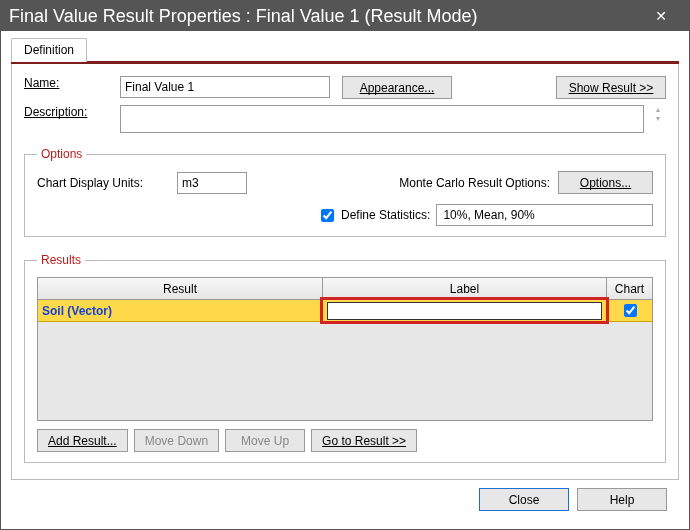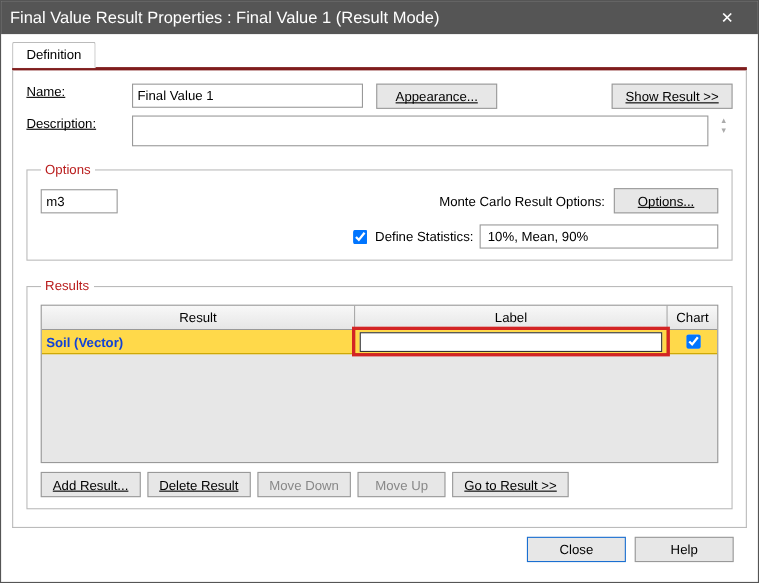--- a/index.html
+++ b/index.html
@@ -1,19 +1,19 @@
 <!DOCTYPE html>
 <html><head>
 <meta charset="utf-8">
 <style>
   * { box-sizing: border-box; font-family: "Segoe UI", Tahoma, sans-serif; font-size: 12px; }
   body { margin: 0; background: #fff; }
   .dialog { width: 690px; height: 530px; border: 1px solid #555; background: #fff; display: flex; flex-direction: column; position: relative; }
   .titlebar { height: 30px; background: #555; color: #fff; display: flex; align-items: center; padding: 0 8px; }
-  .titlebar .title { flex: 1; font-size: 15px; }
+  .titlebar .title { flex: 1; font-size: 18px; }
   .close-x { width: 40px; text-align: center; color: #fff; font-size: 14px; cursor: pointer; }
   .client { flex: 1; padding: 6px 10px 10px 10px; display: flex; flex-direction: column; }
   .tabstrip { display: flex; border-bottom: 3px solid #7f1d1d; }
   .tab { border: 1px solid #bbb; border-bottom: 1px solid #fff; background: #fff; padding: 4px 12px; position: relative; top: 1px; border-radius: 2px 2px 0 0; }
   .panel { border: 1px solid #bbb; border-top: none; padding: 12px 12px 8px 12px; flex: 1; display: flex; flex-direction: column; }
   .row { display: flex; align-items: flex-start; gap: 6px; margin-bottom: 6px; }
   .lbl { width: 90px; }
   .underline { text-decoration: underline; text-decoration-skip-ink: none; }
   input[type=text] { height: 22px; border: 1px solid #999; padding: 0 4px; background: #fff; }
   textarea { border: 1px solid #999; resize: none; padding: 2px 4px; background: #fff; }
@@ -70,20 +70,21 @@
 
       <div class="row" style="align-items:flex-start">
         <div class="lbl"><span class="underline">Description:</span></div>
         <textarea style="flex: 1 1 0%; height: 28px;"></textarea>
         <div class="scroll-arrows">▴<br>▾</div>
       </div>
 
       <fieldset>
         <legend>Options</legend>
         <div class="options-row" style="margin-bottom:10px">
+          <div style="width:140px">Chart Display Units:</div>
           <input type="text" style="width: 70px;" value="m3">
           <div style="flex:1"></div>
           <div style="margin-right:8px">Monte Carlo Result Options:</div>
           <button class="btn" style="min-width:95px"><span class="underline">Options...</span></button>
         </div>
         <div class="options-row">
           <div style="width:280px"></div>
           <label class="chk">
             <input type="checkbox" checked="" style="">
             <span>Define Statistics:</span>
@@ -111,21 +112,20 @@
               </div>
               <div class="td chart">
                 <input type="checkbox" checked="" style="">
               </div>
             </div>
           </div>
         </div>
 
         <div class="action-row">
           <button class="btn"><span class="underline">Add Result...</span></button>
-          <button class="btn"><span class="underline">Delete Result</span></button>
           <button class="btn" disabled=""><span>Move Down</span></button>
           <button class="btn" disabled=""><span>Move Up</span></button>
           <button class="btn"><span class="underline">Go to Result &gt;&gt;</span></button>
         </div>
       </fieldset>
 
     </div>
 
     <div class="footer">
       <button class="btn primary" style="min-width:90px">Close</button>

